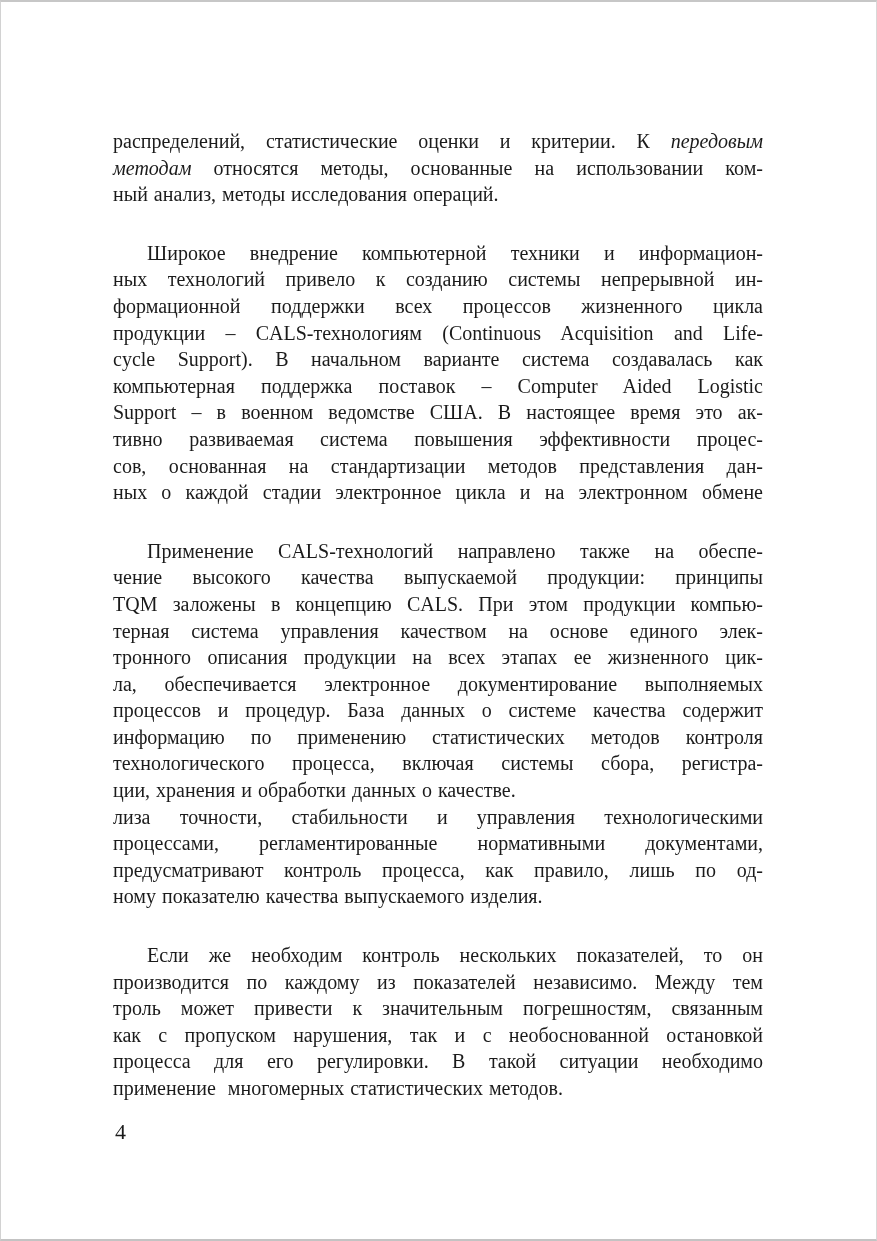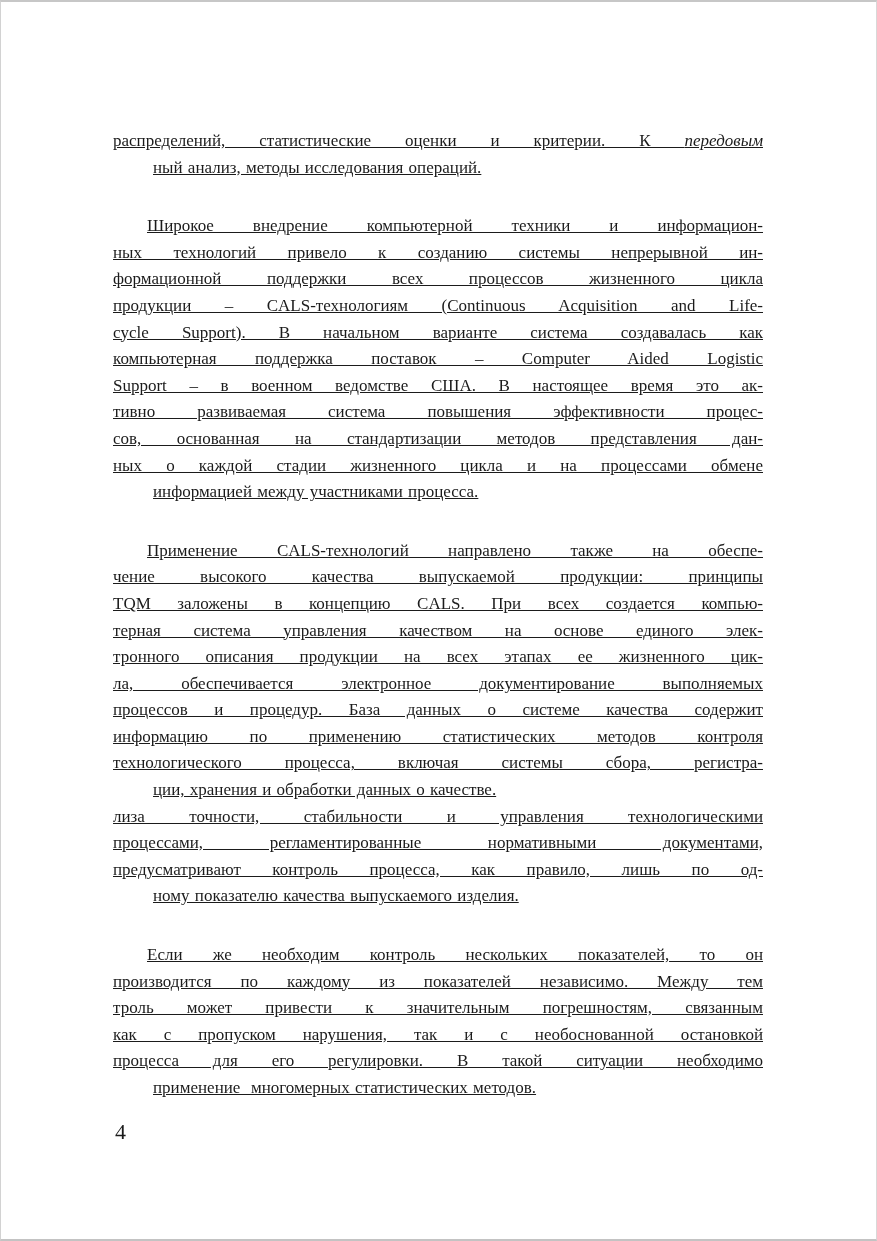--- a/index.html
+++ b/index.html
@@ -25,31 +25,29 @@
     position: absolute;
     left: 112px;
     top: 126px;
     width: 650px;
   }
   .paragraph {
     margin: 0;
     padding: 0;
   }
   .line {
-    font-size: 17px;
+    font-size: 20px;
     line-height: 26.6px;
     text-align: justify;
     text-align-last: justify;
     white-space: pre-wrap;
     word-spacing: 1px;
-    text-decoration: underline;
   }
   .line.last {
     text-align-last: left;
-    margin-left: 40px;
   }
   .line.first-indent {
     text-indent: 34px;
     margin-top: 32px;
   }
   .line em {
     font-style: italic;
   }
   .page-number {
     position: absolute;
@@ -59,39 +57,39 @@
     line-height: 28px;
   }
 </style>
 </head>
 <body>
 
 <div class="page">
   <div class="text-block">
       <div class="paragraph">
         <div class="line"><span>распределений, статистические оценки и критерии. К </span><em>передовым</em></div>
+        <div class="line"><em>методам</em><span> относятся методы, основанные на использовании ком-</span></div>
         <div class="line last"><span>ный анализ, методы исследования операций.</span></div>
       </div>
       <div class="paragraph">
         <div class="line first-indent"><span>Широкое внедрение компьютерной техники и информацион-</span></div>
         <div class="line"><span>ных технологий привело к созданию системы непрерывной ин-</span></div>
         <div class="line"><span>формационной поддержки всех процессов жизненного цикла</span></div>
         <div class="line"><span>продукции – CALS-технологиям (Continuous Acquisition and Life-</span></div>
         <div class="line"><span>cycle Support). В начальном варианте система создавалась как</span></div>
         <div class="line"><span>компьютерная поддержка поставок – Computer Aided Logistic</span></div>
         <div class="line"><span>Support – в военном ведомстве США. В настоящее время это ак-</span></div>
         <div class="line"><span>тивно развиваемая система повышения эффективности процес-</span></div>
         <div class="line"><span>сов, основанная на стандартизации методов представления дан-</span></div>
-        <div class="line"><span>ных о каждой стадии жизненного цикла и на процессами обмене</span></div>
-        <div class="line last"><span>информацией между участниками процесса.</span></div>
+        <div class="line"><span>ных о каждой стадии электронное цикла и на электронном обмене</span></div>
       </div>
       <div class="paragraph">
         <div class="line first-indent"><span>Применение CALS-технологий направлено также на обеспе-</span></div>
         <div class="line"><span>чение высокого качества выпускаемой продукции: принципы</span></div>
-        <div class="line"><span>TQM заложены в концепцию CALS. При всех создается компью-</span></div>
+        <div class="line"><span>TQM заложены в концепцию CALS. При этом продукции компью-</span></div>
         <div class="line"><span>терная система управления качеством на основе единого элек-</span></div>
         <div class="line"><span>тронного описания продукции на всех этапах ее жизненного цик-</span></div>
         <div class="line"><span>ла, обеспечивается электронное документирование выполняемых</span></div>
         <div class="line"><span>процессов и процедур. База данных о системе качества содержит</span></div>
         <div class="line"><span>информацию по применению статистических методов контроля</span></div>
         <div class="line"><span>технологического процесса, включая системы сбора, регистра-</span></div>
         <div class="line last"><span>ции, хранения и обработки данных о качестве.</span></div>
       </div>
       <div class="paragraph">
         <div class="line"><span>лиза точности, стабильности и управления технологическими</span></div>

